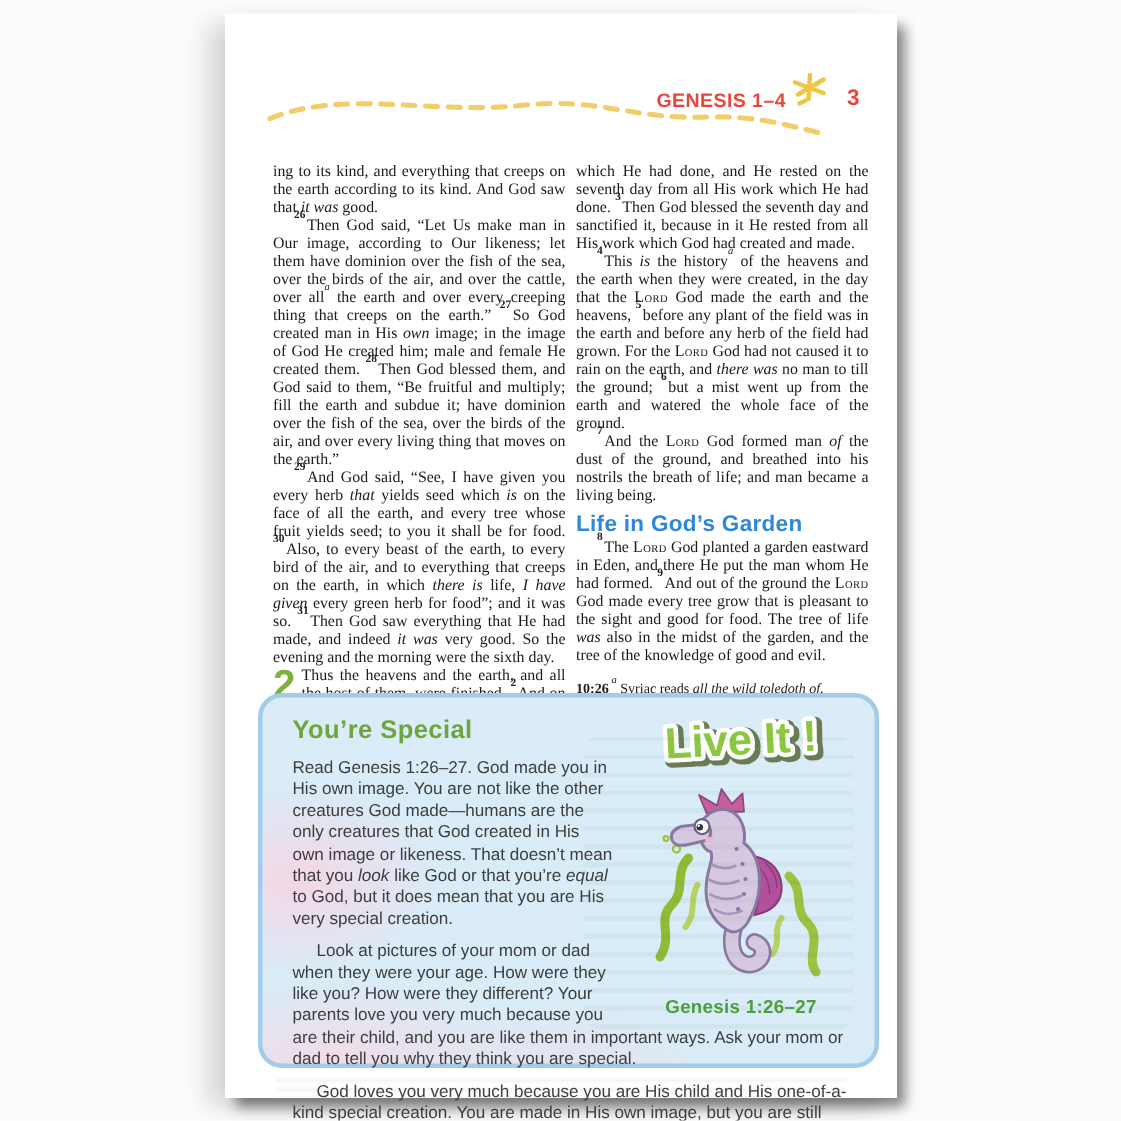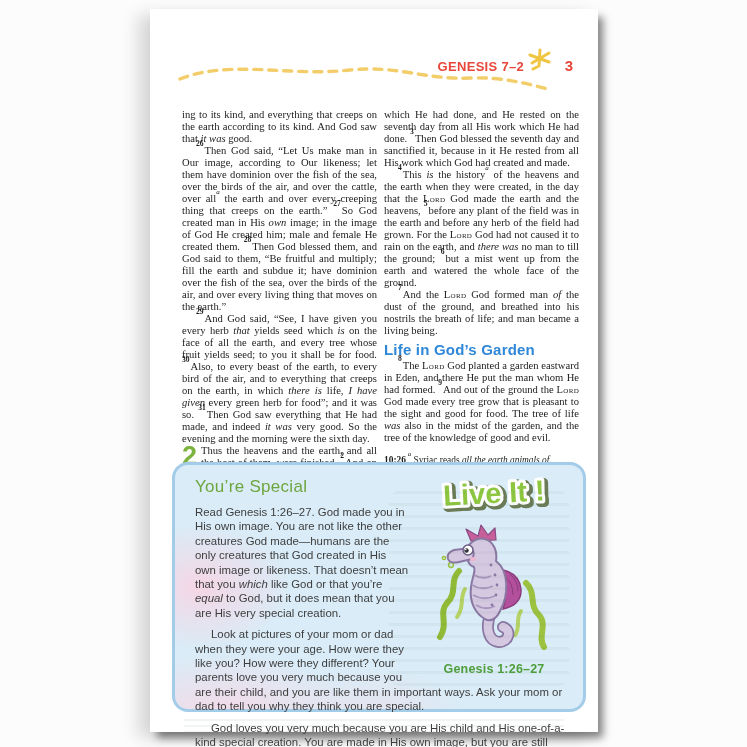--- a/index.html
+++ b/index.html
@@ -57,42 +57,42 @@
       radial-gradient(180px 85px at 12% 102%, rgba(247,216,229,.9), rgba(247,216,229,0) 72%),
       radial-gradient(140px 70px at 48% 103%, rgba(243,219,231,.55), rgba(243,219,231,0) 70%),
       #d9ecf7;
     padding:12px 16px 8px 20px;
   }
   .feature::after{ 
     content:"";position:absolute;right:14px;top:26px;width:180px;height:195px;
     background:repeating-linear-gradient(0deg, rgba(80,115,95,.055) 0 3px, rgba(0,0,0,0) 3px 12px);
     pointer-events:none;border-radius:10px;
   }
-  .box-title{color:#6fa53e;font-size:17px;font-weight:400;letter-spacing:.3px;margin:0 0 8px;}
+  .box-title{color:#6fa53e;font-size:17px;font-weight:700;letter-spacing:.3px;margin:0 0 8px;}
   .feature p{font-size:11.4px;line-height:14.4px;color:#3d3d3d;margin:0 0 7px;text-align:left;}
   .feature p.ind{text-indent:16px;}
   .feature p i{font-style:italic;}
   .live-col{float:right;width:154px;text-align:center;margin:-6px -4px 2px 8px;position:relative;}
   .caption{color:#4f9e3c;font-weight:700;font-size:12.5px;margin-top:1px;letter-spacing:.2px;}
   
   .page-bleed{
     position:absolute;left:34px;right:34px;top:707px;height:17px;
     background:repeating-linear-gradient(0deg, rgba(110,145,115,.12) 0 2px, rgba(0,0,0,0) 2px 6px);
     filter:blur(.6px);opacity:.8;
   }
 </style>
 </head>
 <body>
 
 <div class="page">
 
   <svg class="dashes" viewBox="0 0 402 40">
     <path d="M8 26 C 58 6, 118 24, 178 17 C 228 12, 250 27, 300 25 C 330 24, 352 30, 376 36" fill="none" stroke="#f2cd6a" stroke-width="3.4" stroke-linecap="round" stroke-dasharray="8 7"></path>
   </svg>
-  <div class="gen-title">GENESIS 7–2</div>
+  <div class="gen-title">GENESIS 1–4</div>
   <svg class="star" viewBox="0 0 28 30">
     <g stroke="#f0c543" stroke-width="3" stroke-linecap="round" fill="none">
       <path d="M14 3 L13 19"></path>
       <path d="M4 8 L23 15"></path>
       <path d="M23 6 L6 16"></path>
       <path d="M7 22 L11 20"></path>
     </g>
   </svg>
   <div class="pagenum">3</div>
 
@@ -105,21 +105,21 @@
         <span class="chapnum">2</span><span>Thus the heavens and the earth, and all the host of them, were finished. <sup class="v">2</sup>And on the seventh day God ended His work</span>
       </p>
     </div>
     <div class="col">
       <p class="cont">which He had done, and He rested on the seventh day from all His work which He had done. <sup class="v">3</sup>Then God blessed the seventh day and sanctified it, because in it He rested from all His work which God had created and made.</p>
       <p><sup class="v">4</sup>This <i>is</i> the history<sup class="fn">a</sup> of the heavens and the earth when they were created, in the day that the <span class="sc">Lord</span> God made the earth and the heavens, <sup class="v">5</sup>before any plant of the field was in the earth and before any herb of the field had grown. For the <span class="sc">Lord</span> God had not caused it to rain on the earth, and <i>there was</i> no man to till the ground; <sup class="v">6</sup>but a mist went up from the earth and watered the whole face of the ground.</p>
       <p><sup class="v">7</sup>And the <span class="sc">Lord</span> God formed man <i>of</i> the dust of the ground, and breathed into his nostrils the breath of life; and man became a living being.</p>
       <div class="subhead">Life in God’s Garden</div>
       <p><sup class="v">8</sup>The <span class="sc">Lord</span> God planted a garden eastward in Eden, and there He put the man whom He had formed. <sup class="v">9</sup>And out of the ground the <span class="sc">Lord</span> God made every tree grow that is pleasant to the sight and good for food. The tree of life <i>was</i> also in the midst of the garden, and the tree of the knowledge of good and evil.</p>
       <div class="footnotes">
-        <div class="fnline"><b>10:26</b><sup class="fn"> a</sup> Syriac reads <i>all the earth animals of.</i></div>
+        <div class="fnline"><b>10:26</b><sup class="fn"> a</sup> Syriac reads <i>all the wild toledoth of.</i></div>
       </div>
     </div>
   </div>
 
   <div class="feature">
     <div class="live-col">
       <svg width="154" height="44" viewBox="0 0 154 44">
         <g transform="rotate(-3 77 22)" font-family="Liberation Sans, sans-serif" font-weight="bold" font-size="29" text-anchor="middle">
           <text x="79" y="34" fill="none" stroke="#57683a" stroke-width="9" stroke-linejoin="round" opacity="0.85">Live It !</text>
           <text x="77" y="32" fill="none" stroke="#ffffff" stroke-width="6" stroke-linejoin="round">Live It !</text>
@@ -156,19 +156,19 @@
         <circle cx="63" cy="86" r="1.4" fill="#8a77a3"></circle>
 
         <circle cx="39" cy="31" r="5" fill="#ffffff" stroke="#6e5d86" stroke-width="1.5"></circle>
         <circle cx="37.5" cy="31.5" r="2.2" fill="#33303a"></circle>
         <circle cx="36.8" cy="30.5" r="0.8" fill="#ffffff"></circle>
         <ellipse cx="44" cy="40" rx="3" ry="2" fill="#eeb7cf"></ellipse>
       </svg>
       <div class="caption">Genesis 1:26–27</div>
     </div>
     <div class="box-title">You’re Special</div>
-    <p>Read Genesis 1:26–27. God made you in His own image. You are not like the other creatures God made—humans are the only creatures that God created in His own image or likeness. That doesn’t mean that you <i>which</i> like God or that you’re <i>equal</i> to God, but it does mean that you are His very special creation.</p>
+    <p>Read Genesis 1:26–27. God made you in His own image. You are not like the other creatures God made—humans are the only creatures that God created in His own image or likeness. That doesn’t mean that you <i>look</i> like God or that you’re <i>equal</i> to God, but it does mean that you are His very special creation.</p>
     <p class="ind">Look at pictures of your mom or dad when they were your age. How were they like you? How were they different? Your parents love you very much because you are their child, and you are like them in important ways. Ask your mom or dad to tell you why they think you are special.</p>
     <p class="ind">God loves you very much because you are His child and His one-of-a-kind special creation. You are made in His own image, but you are still your very own person. Write a letter to God, thanking Him for adopting you as His son or daughter, for creating you in His image, and for loving you so very much.</p>
   </div>
 
   <div class="page-bleed"></div>
 </div>
 
 </body></html>

